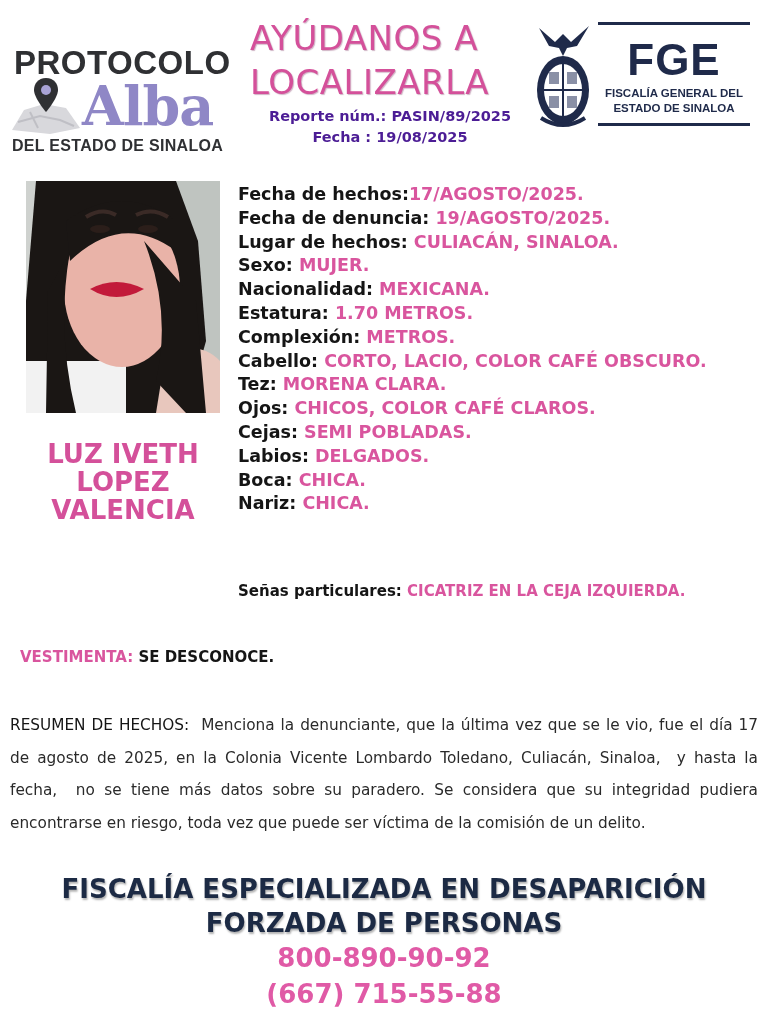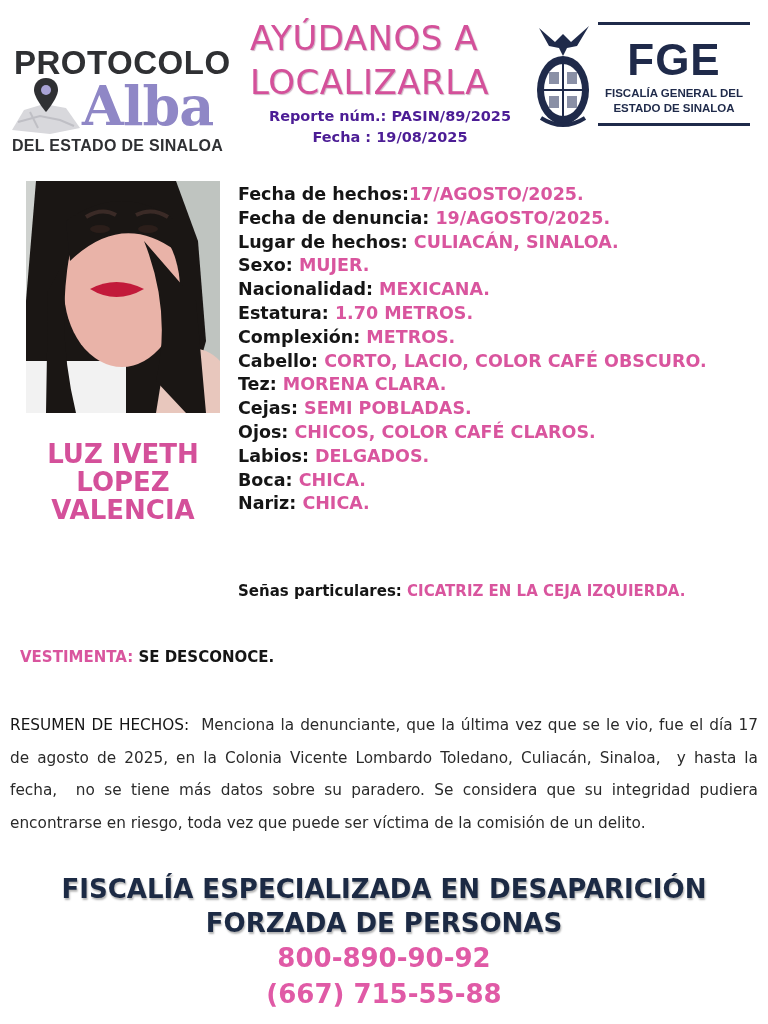--- a/index.html
+++ b/index.html
@@ -121,22 +121,22 @@
 <div class="abs details">
   <div class="row"><span class="lbl">Fecha de hechos:</span><span class="val">17/AGOSTO/2025.</span></div>
   <div class="row"><span class="lbl">Fecha de denuncia: </span><span class="val">19/AGOSTO/2025.</span></div>
   <div class="row"><span class="lbl">Lugar de hechos: </span><span class="val">CULIACÁN, SINALOA.</span></div>
   <div class="row"><span class="lbl">Sexo: </span><span class="val">MUJER.</span></div>
   <div class="row"><span class="lbl">Nacionalidad: </span><span class="val">MEXICANA.</span></div>
   <div class="row"><span class="lbl">Estatura: </span><span class="val">1.70 METROS.</span></div>
   <div class="row"><span class="lbl">Complexión: </span><span class="val">METROS.</span></div>
   <div class="row"><span class="lbl">Cabello: </span><span class="val">CORTO, LACIO, COLOR CAFÉ  OBSCURO.</span></div>
   <div class="row"><span class="lbl">Tez: </span><span class="val">MORENA CLARA.</span></div>
+  <div class="row"><span class="lbl">Ojos: </span><span class="val">CHICOS, COLOR CAFÉ CLAROS.</span></div>
   <div class="row"><span class="lbl">Cejas: </span><span class="val">SEMI POBLADAS.</span></div>
-  <div class="row"><span class="lbl">Ojos: </span><span class="val">CHICOS, COLOR CAFÉ CLAROS.</span></div>
   <div class="row"><span class="lbl">Labios: </span><span class="val">DELGADOS.</span></div>
   <div class="row"><span class="lbl">Boca: </span><span class="val">CHICA.</span></div>
   <div class="row"><span class="lbl">Nariz: </span><span class="val">CHICA.</span></div>
 </div>
 
 <div class="abs senas">
   <span class="lbl">Señas particulares: </span><span class="val">CICATRIZ EN LA CEJA IZQUIERDA.</span>
 </div>
 
 <div class="abs vest">

